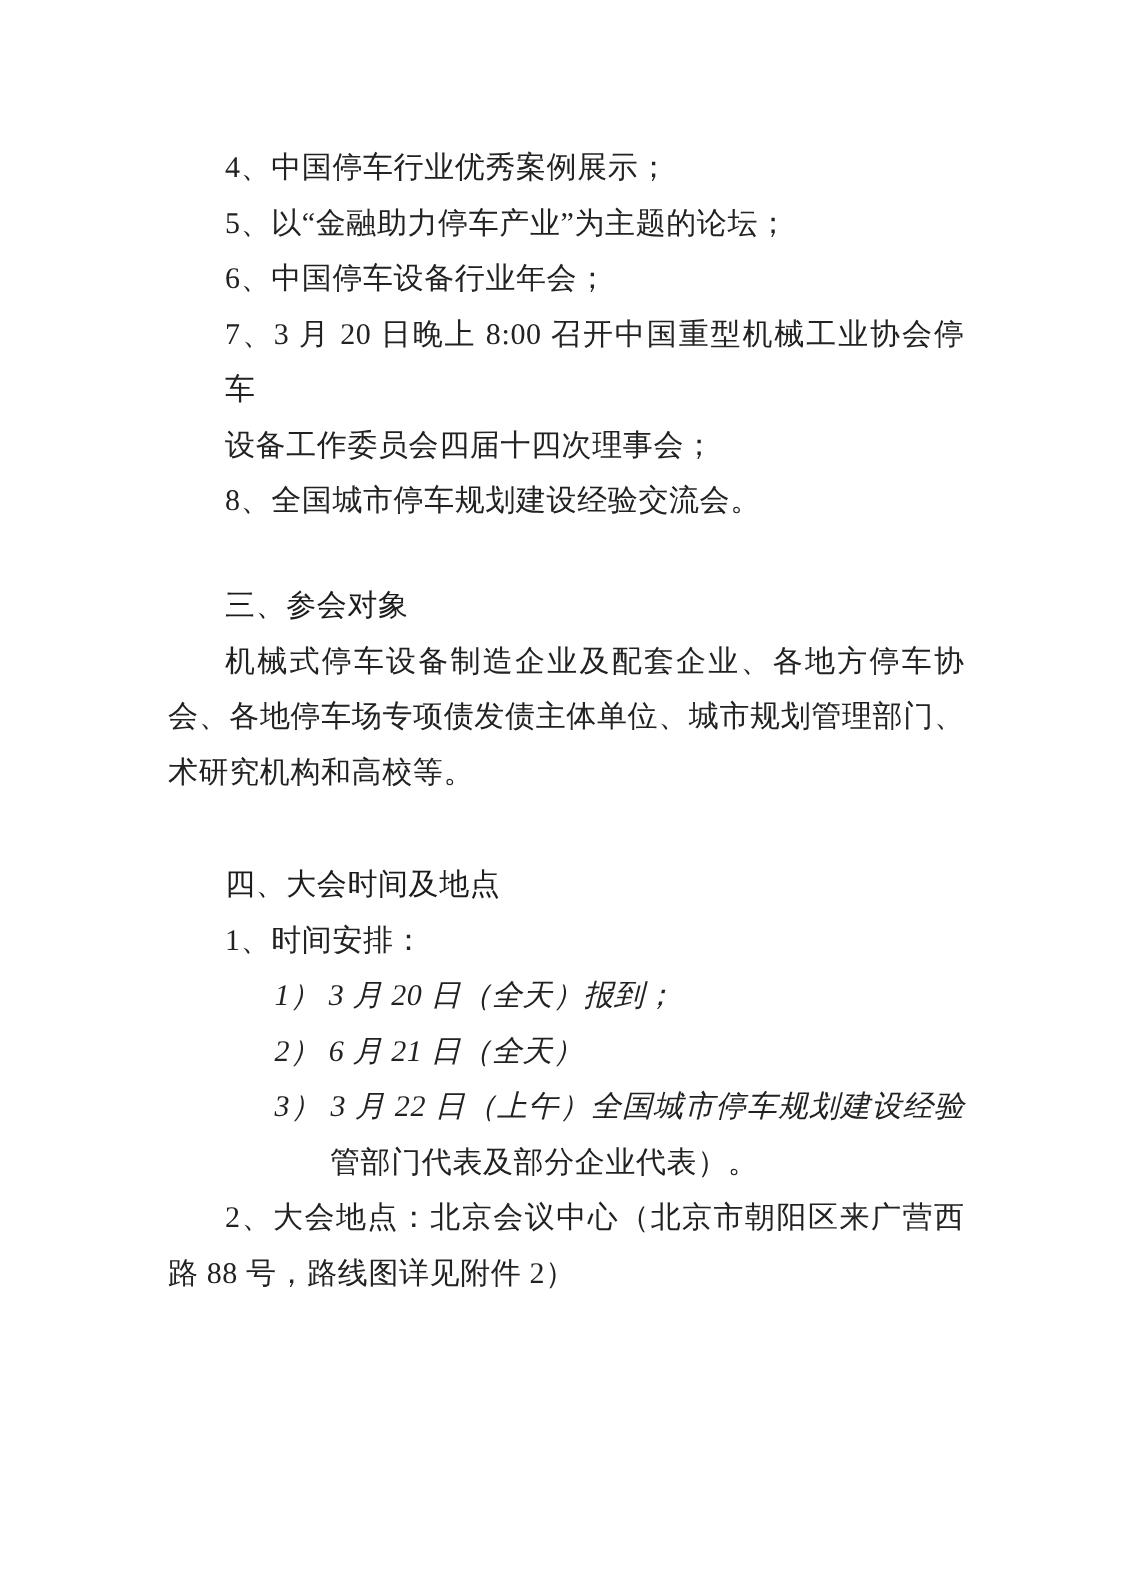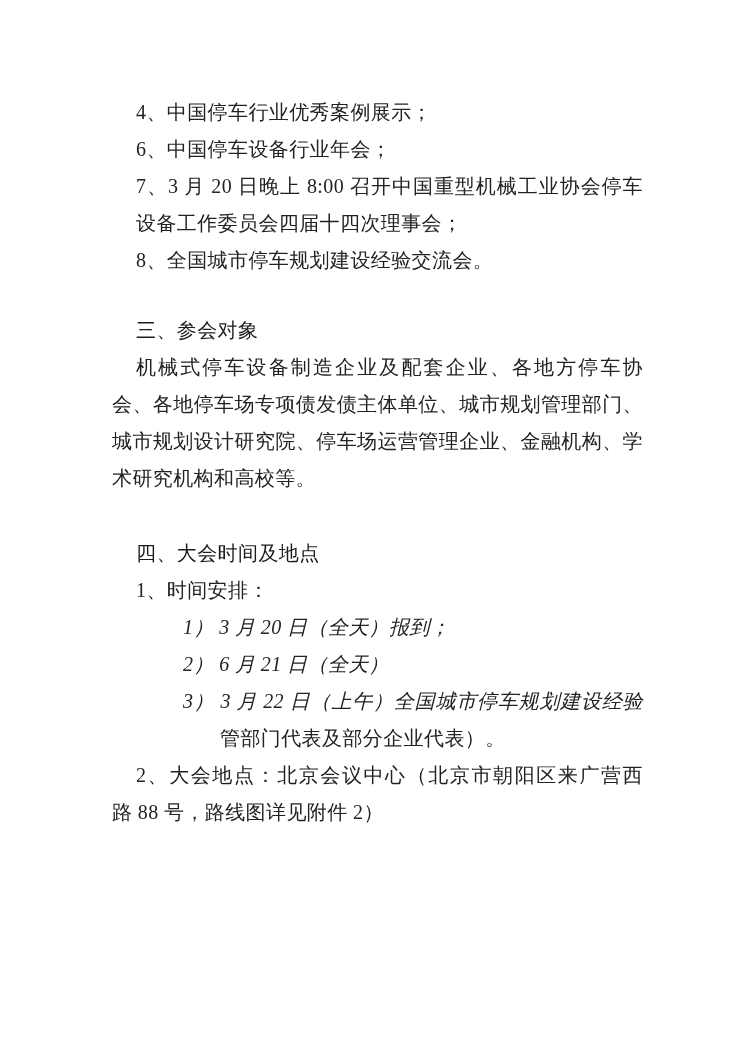--- a/index.html
+++ b/index.html
@@ -24,21 +24,21 @@
   .ln {
     margin: 0;
     font-size: 20px;
     line-height: 37px;
     letter-spacing: 0.4px;
     color: #222222;
     white-space: nowrap;
     text-align: left;
   }
   
-  .m1 { margin-left: 24px; }   
+  .m1 { margin-left: 38px; }   
   .m2 { margin-left: 71px; font-style: italic; }   
   .m3 { margin-left: 108px; }  
   
   .fill {
     text-align: justify;
     text-align-last: justify;
     text-justify: inter-character;
     white-space: normal;
   }
   .heading {
@@ -48,31 +48,31 @@
   .spacer-a { height: 33px; }
   .spacer-b { height: 38px; }
 </style>
 </head>
 <body>
 
 <div class="page">
   <div class="content">
 
     <p class="ln m1">4、中国停车行业优秀案例展示；</p>
+    <p class="ln m1">5、以“金融助力停车产业”为主题的论坛；</p>
     <p class="ln m1">6、中国停车设备行业年会；</p>
     <p class="ln m1 fill">7、3 月 20 日晚上 8:00 召开中国重型机械工业协会停车</p>
     <p class="ln m1">设备工作委员会四届十四次理事会；</p>
     <p class="ln m1">8、全国城市停车规划建设经验交流会。</p>
 
     <div class="spacer-a"></div>
 
     <p class="ln m1 heading">三、参会对象</p>
     <p class="ln m1 fill">机械式停车设备制造企业及配套企业、各地方停车协</p>
     <p class="ln m0 fill">会、各地停车场专项债发债主体单位、城市规划管理部门、</p>
-    <p class="ln m0 fill">城市规划设计研究院、停车场运营管理企业、金融机构、学</p>
     <p class="ln m0">术研究机构和高校等。</p>
 
     <div class="spacer-b"></div>
 
     <p class="ln m1 heading">四、大会时间及地点</p>
     <p class="ln m1">1、时间安排：</p>
     <p class="ln m2">1） 3 月 20 日（全天）报到；</p>
     <p class="ln m2">2） 6 月 21 日（全天）</p>
     <p class="ln m2 fill">3） 3 月 22 日（上午）全国城市停车规划建设经验</p>
     <p class="ln m3">管部门代表及部分企业代表）。</p>

